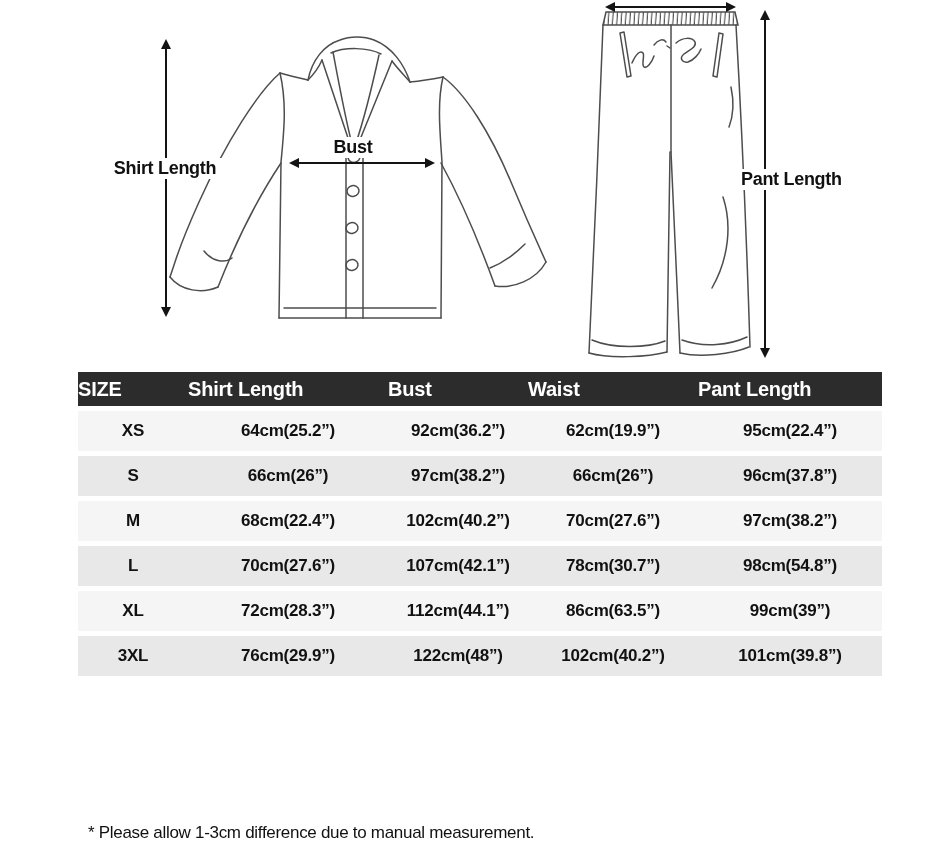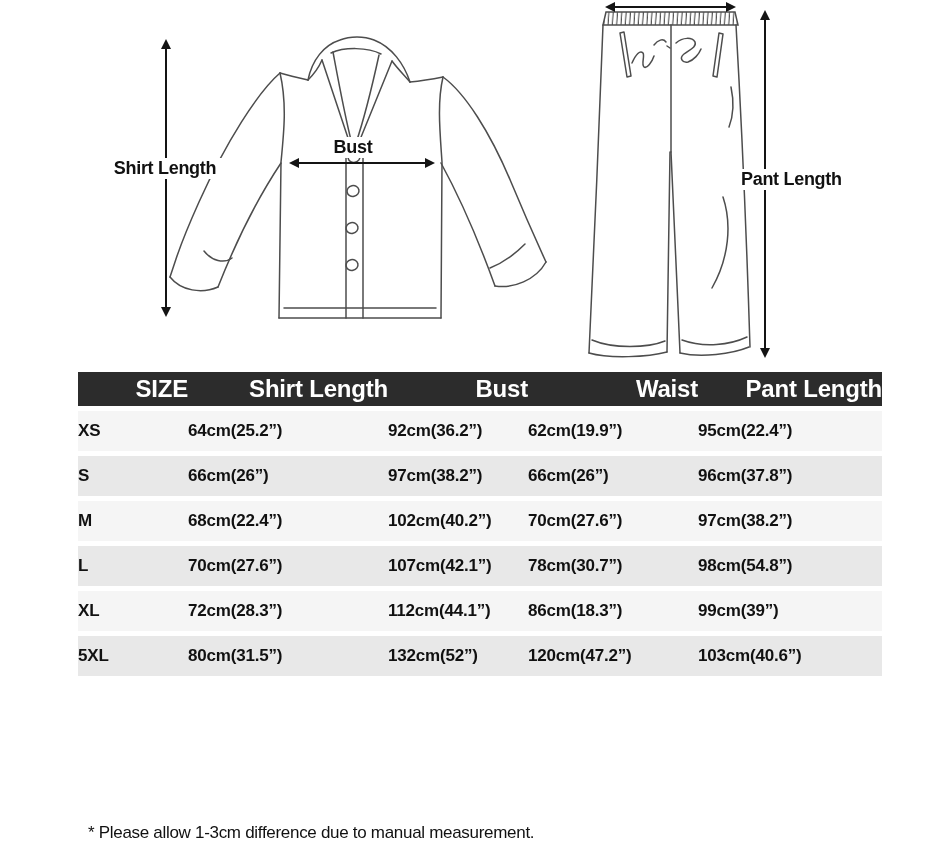--- a/index.html
+++ b/index.html
@@ -27,26 +27,26 @@
   .lbl-shirt-length{left:104px;top:158px;width:122px;}
   .lbl-bust{left:324px;top:137px;width:58px;}
   .lbl-pant-length{left:741px;top:169px;width:97px;}
 
   table.size-table{
     position:absolute;left:78px;top:367px;width:804px;
     border-collapse:separate;border-spacing:0 5px;table-layout:fixed;
   }
   table.size-table th{
     background:var(--header-bg);color:var(--header-text);
-    height:34px;font-size:24px;font-weight:700;letter-spacing:-0.2px;
-    text-align:right;vertical-align:middle;
+    height:34px;font-size:20px;font-weight:700;letter-spacing:-0.2px;
+    text-align:left;vertical-align:middle;
   }
   table.size-table td{
     height:40px;font-size:17px;font-weight:700;color:var(--ink);
-    vertical-align:middle;letter-spacing:-0.2px;
+    text-align:center;vertical-align:middle;letter-spacing:-0.2px;
   }
   tbody tr:nth-child(odd) td{background:var(--row-light);}
   tbody tr:nth-child(even) td{background:var(--row-dark);}
 
   .footnote{
     position:absolute;left:88px;top:823px;
     font-size:17px;font-weight:400;color:var(--ink);letter-spacing:-0.3px;
   }
   .garment{stroke:var(--line-art);stroke-width:1.5;fill:none;
     stroke-linecap:round;stroke-linejoin:round;}
@@ -193,27 +193,27 @@
         <td>L</td>
         <td>70cm(27.6”)</td>
         <td>107cm(42.1”)</td>
         <td>78cm(30.7”)</td>
         <td>98cm(54.8”)</td>
       </tr>
       <tr>
         <td>XL</td>
         <td>72cm(28.3”)</td>
         <td>112cm(44.1”)</td>
-        <td>86cm(18.3”)</td>
+        <td>86cm(63.5”)</td>
         <td>99cm(39”)</td>
       </tr>
       <tr>
-        <td>5XL</td>
-        <td>80cm(31.5”)</td>
-        <td>132cm(52”)</td>
-        <td>120cm(47.2”)</td>
-        <td>103cm(40.6”)</td>
+        <td>3XL</td>
+        <td>76cm(29.9”)</td>
+        <td>122cm(48”)</td>
+        <td>102cm(40.2”)</td>
+        <td>101cm(39.8”)</td>
       </tr>
     </tbody>
   </table>
 
   <div class="footnote">* Please allow 1-3cm difference due to manual measurement.</div>
 </div>
 
 </body></html>

